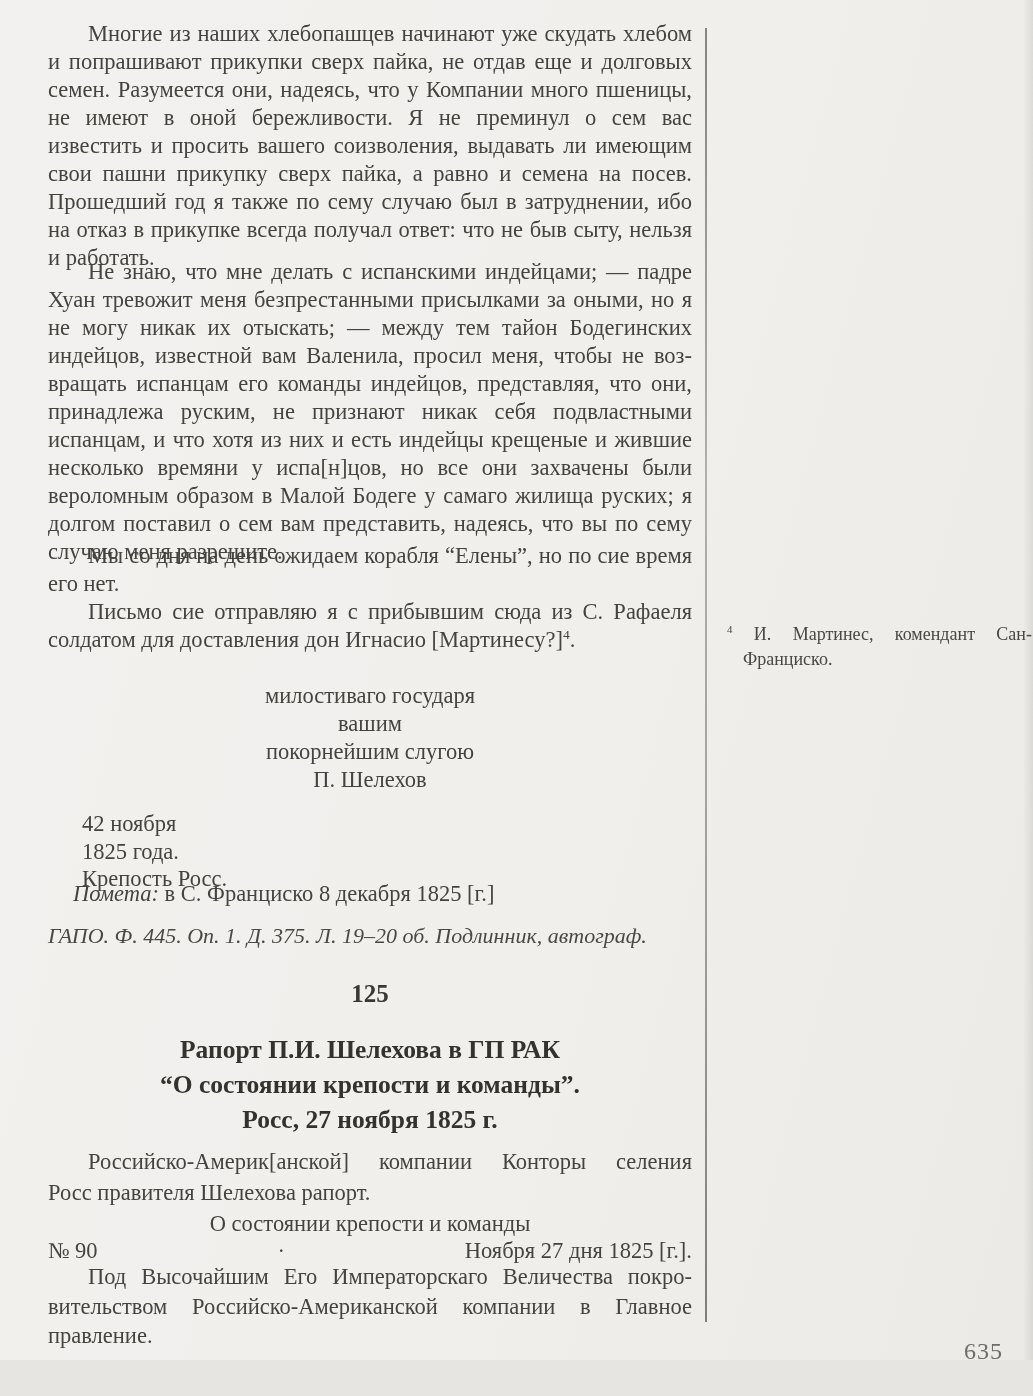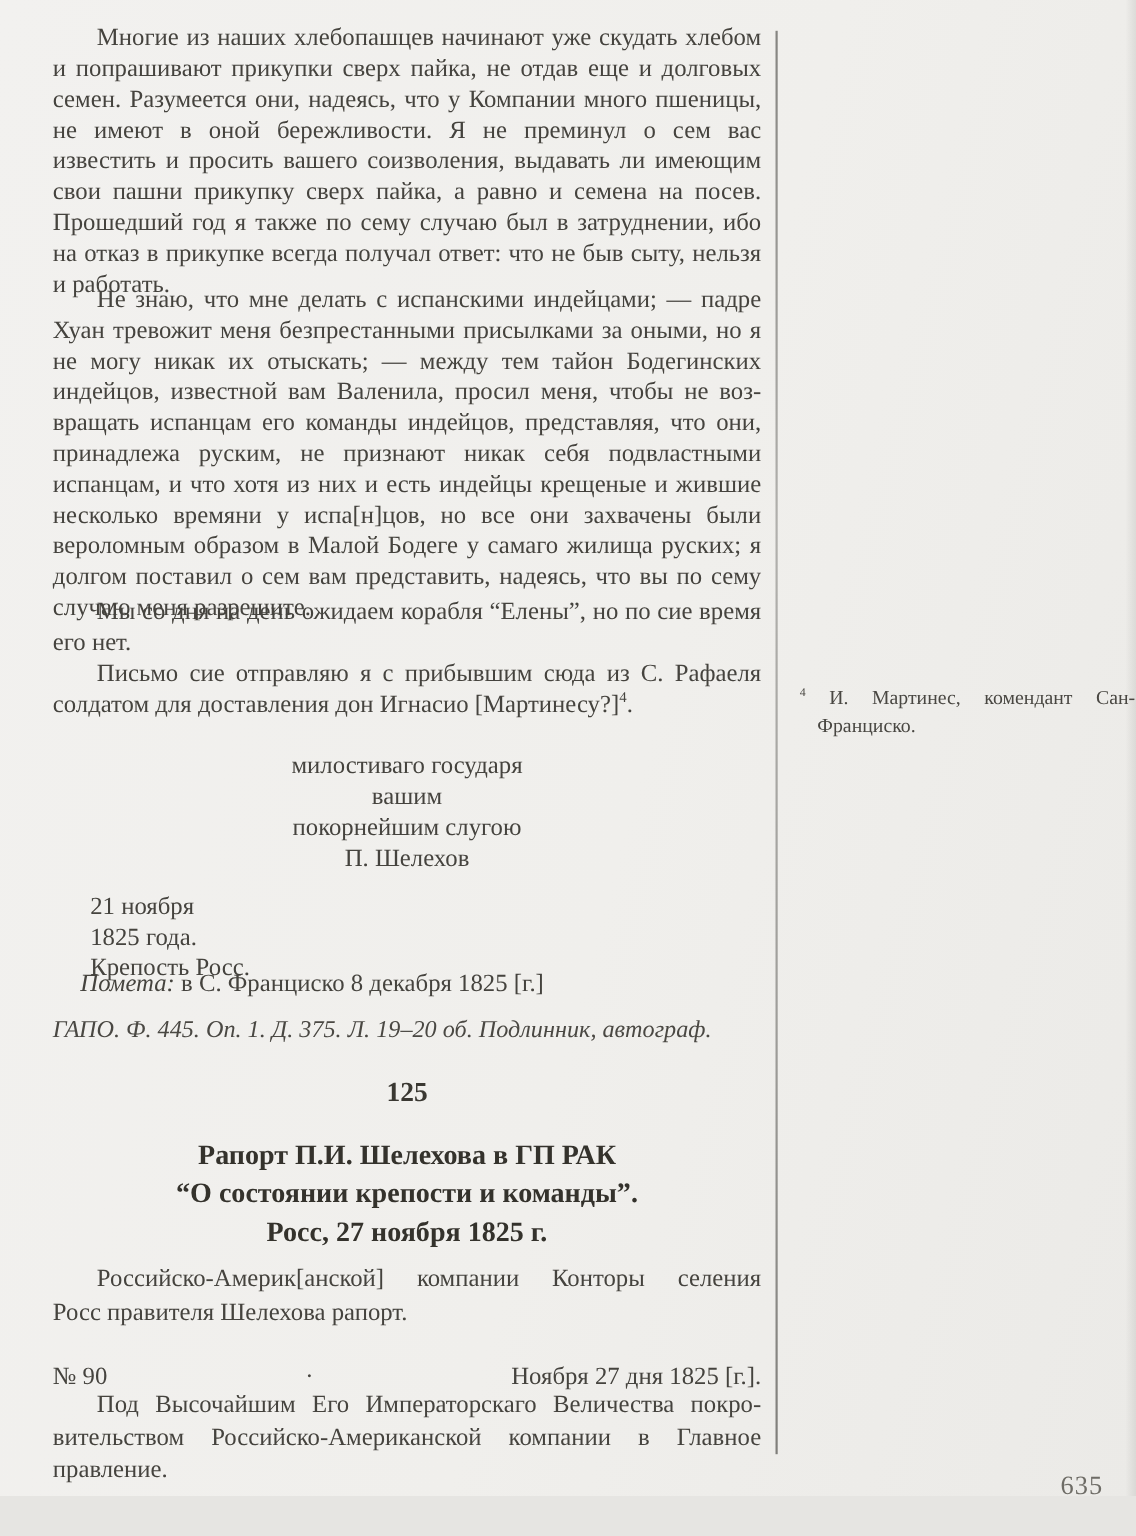--- a/index.html
+++ b/index.html
@@ -63,21 +63,21 @@
   </div>
 
   <div class="abs col closing" style="top:682px;">
     <div>милостиваго государя</div>
     <div>вашим</div>
     <div>покорнейшим слугою</div>
     <div>П. Шелехов</div>
   </div>
 
   <div class="abs col dateline" style="top:810px;">
-    <div>21 ноября</div>
+    <div>42 ноября</div>
     <div>1825 года.</div>
     <div>Крепость Росс.</div>
   </div>
 
   <div class="abs col pometa" style="top:880px;">
     <span class="lbl">Помета:</span><span> в С. Франциско 8 декабря 1825 [г.]</span>
   </div>
 
   <div class="abs col archive" style="top:924px;">ГАПО. Ф. 445. Оп. 1. Д. 375. Л. 19–20 об. Подлинник, автограф.</div>
 
@@ -87,20 +87,21 @@
     <div>Рапорт П.И. Шелехова в ГП  РАК</div>
     <div>“О состоянии крепости и команды”.</div>
     <div>Росс, 27 ноября 1825 г.</div>
   </div>
 
   <div class="abs col" style="top:1146px;">
     <div class="intro-line first">Российско-Америк[анской] компании Конторы селения</div>
     <div class="intro-line">Росс правителя Шелехова рапорт.</div>
   </div>
 
+  <div class="abs col subject" style="top:1211px;">О состоянии крепости и команды</div>
 
   <div class="abs col num-row" style="top:1238px;">
     <span>№ 90</span>
     <span>·</span>
     <span>Ноября 27 дня 1825 [г.].</span>
   </div>
 
   <div class="abs col" style="top:1262px;">
     <div class="report-body-line j first">Под Высочайшим Его Императорскаго Величества покро-</div>
     <div class="report-body-line j">вительством Российско-Американской компании в Главное</div>

